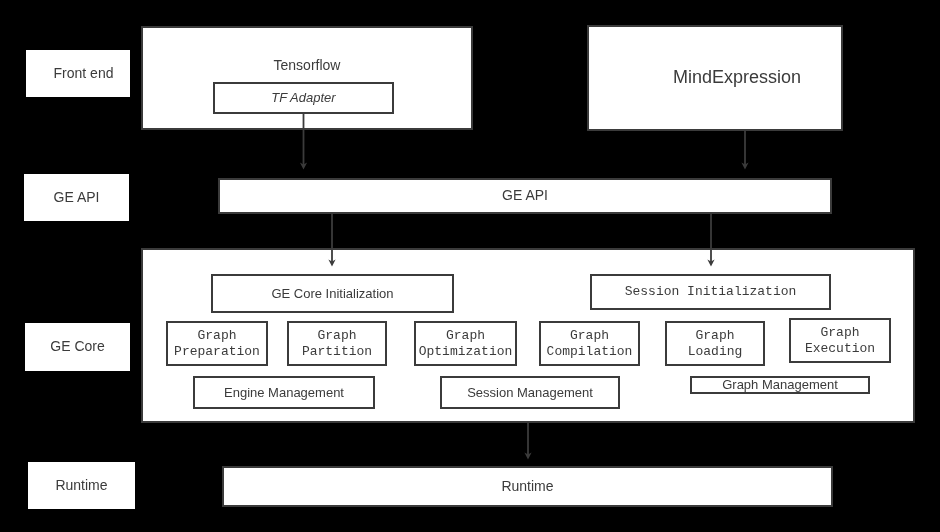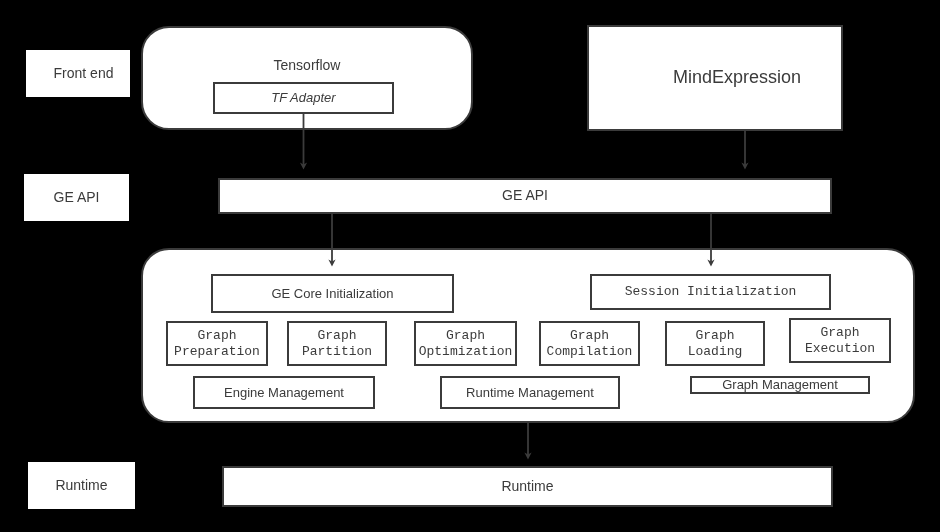--- a/index.html
+++ b/index.html
@@ -34,21 +34,20 @@
     border: none;
   }
   
   .rail-label {
     font-size: 14px;
     color: #3b3b3b;
   }
   .container-box {
     align-items: flex-start;
     justify-content: flex-start;
-    border-radius: 28px;
   }
   .group-title {
     position: absolute;
     left: 0;
     right: 0;
     text-align: center;
     font-size: 14px;
     color: #3b3b3b;
   }
   .sub-box {
@@ -72,20 +71,21 @@
 </style>
 </head>
 <body>
 
 <div id="canvas">
 
   <div class="box plain rail-label" style="left:26px; top:50px; width:104px; height:47px;padding-left:11px;">Front end</div>
 
   <div class="box plain rail-label" style="left:24px; top:174px; width:105px; height:47px;">GE API</div>
 
+  <div class="box plain rail-label" style="left:25px; top:323px; width:105px; height:48px;">GE Core</div>
 
   <div class="box plain rail-label" style="left:28px; top:462px; width:107px; height:47px;">Runtime</div>
 
   <div class="box bordered container-box" style="left:141px; top:26px; width:332px; height:104px;">
     <span class="group-title" style="top:29px;">Tensorflow</span>
   </div>
 
   <div class="box bordered sub-box" style="left:213px; top:82px; width:181px; height:32px;font-style:italic;">TF Adapter</div>
 
   <div class="box bordered" style="left:587px; top:25px; width:256px; height:106px; font-size:18px;padding-left:44px;">MindExpression</div>
@@ -111,21 +111,21 @@
 Compilation</div>
 
   <div class="box bordered small-box" style="left:665px; top:321px; width:100px; height:45px;">Graph
 Loading</div>
 
   <div class="box bordered small-box" style="left:789px; top:318px; width:102px; height:45px;">Graph
 Execution</div>
 
   <div class="box bordered sub-box" style="left:193px; top:376px; width:182px; height:33px;">Engine Management</div>
 
-  <div class="box bordered sub-box" style="left:440px; top:376px; width:180px; height:33px;">Runtime Management</div>
+  <div class="box bordered sub-box" style="left:440px; top:376px; width:180px; height:33px;">Session Management</div>
 
   <div class="box bordered sub-box" style="left:690px; top:376px; width:180px; height:18px;">Graph Management</div>
 
   <div class="box bordered wide-bar" style="left:222px; top:466px; width:611px; height:41px;">Runtime</div>
 
   <svg class="arrows" viewBox="0 0 940 532">
     <defs>
       <marker id="ah" markerWidth="9" markerHeight="9" refX="4" refY="4.2" orient="auto" markerUnits="userSpaceOnUse">
         <path d="M0.6,0.6 L7.4,4.2 L0.6,7.8 L2.4,4.2 Z" fill="#3b3b3b"></path>
       </marker>

